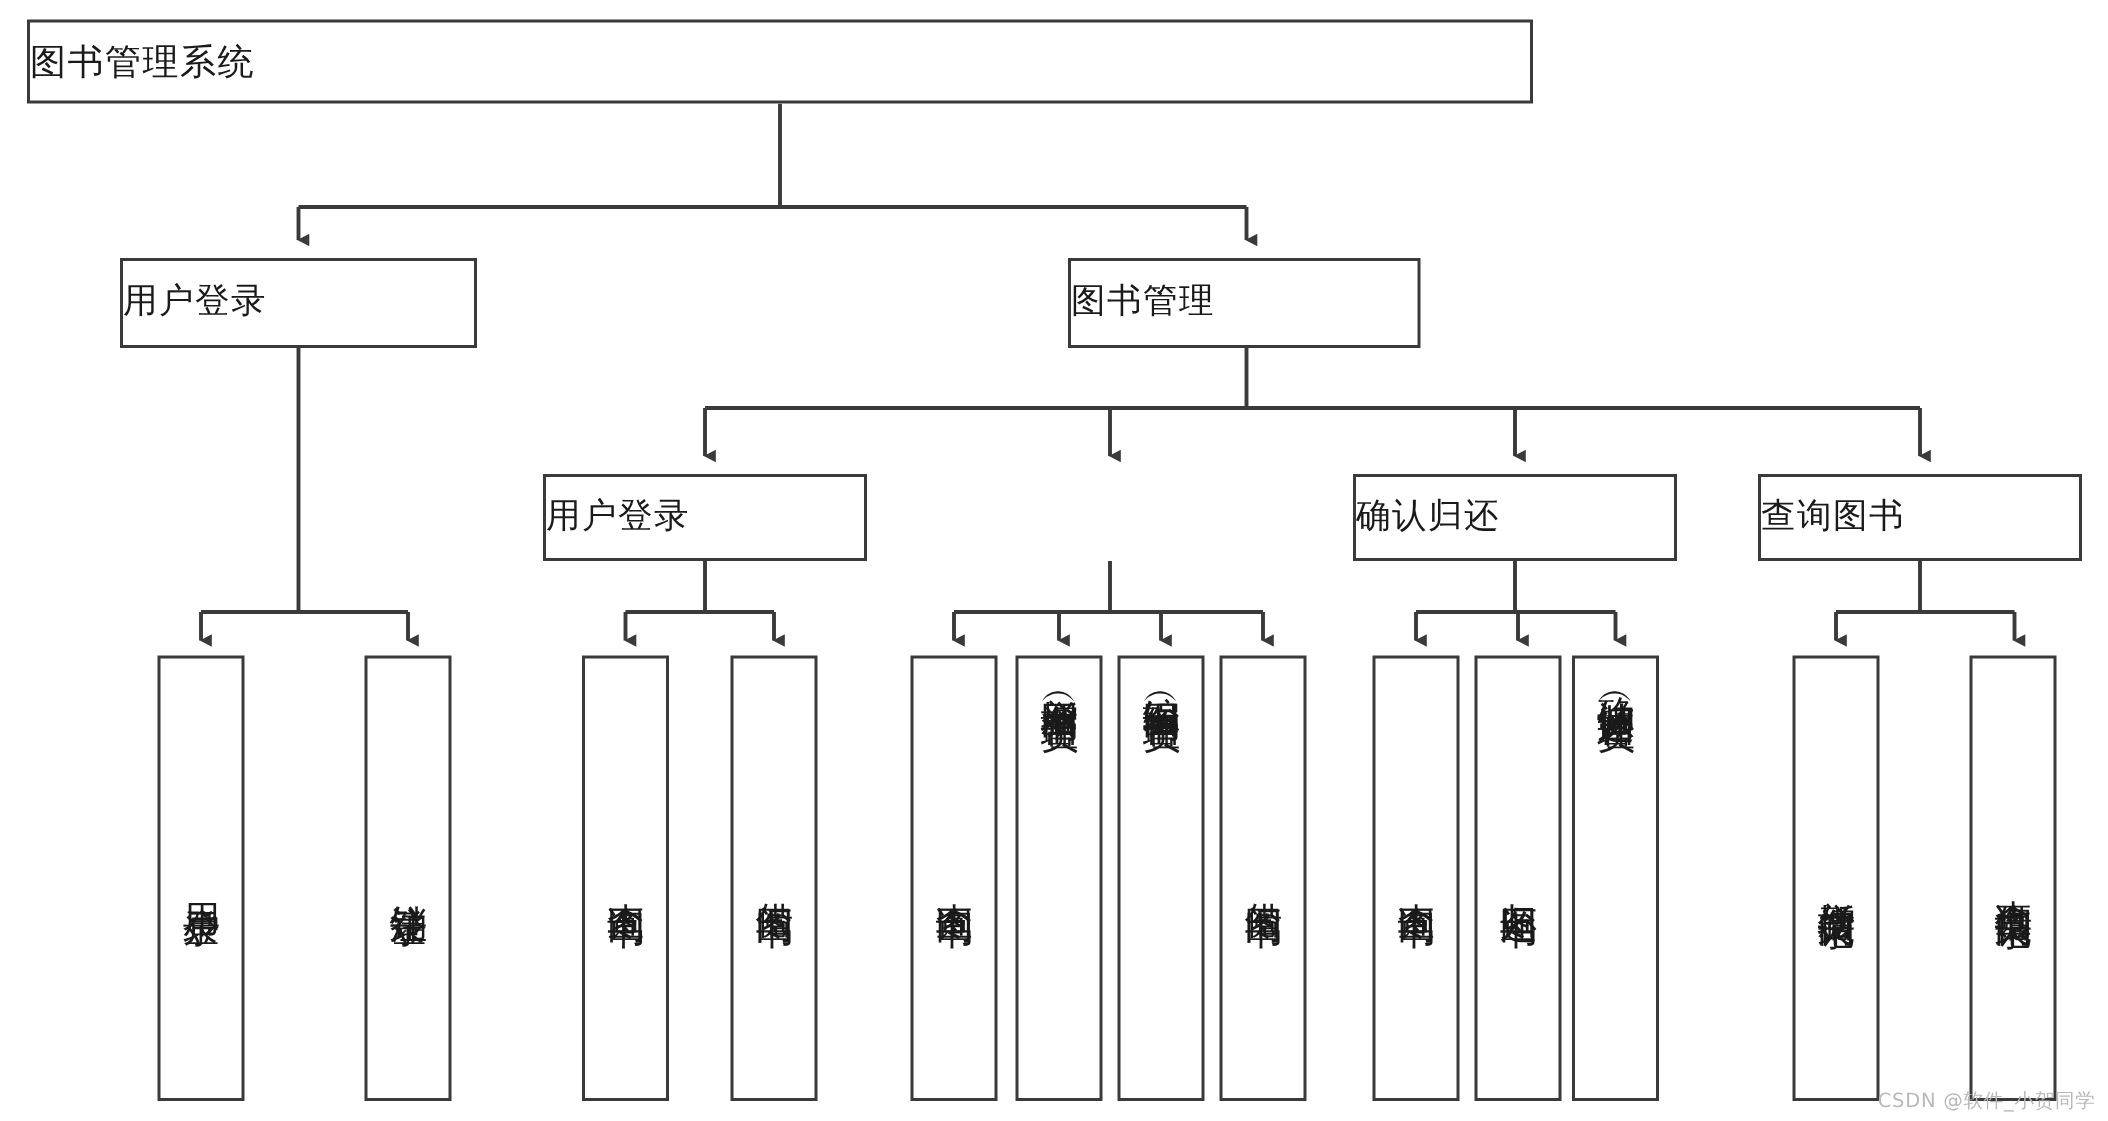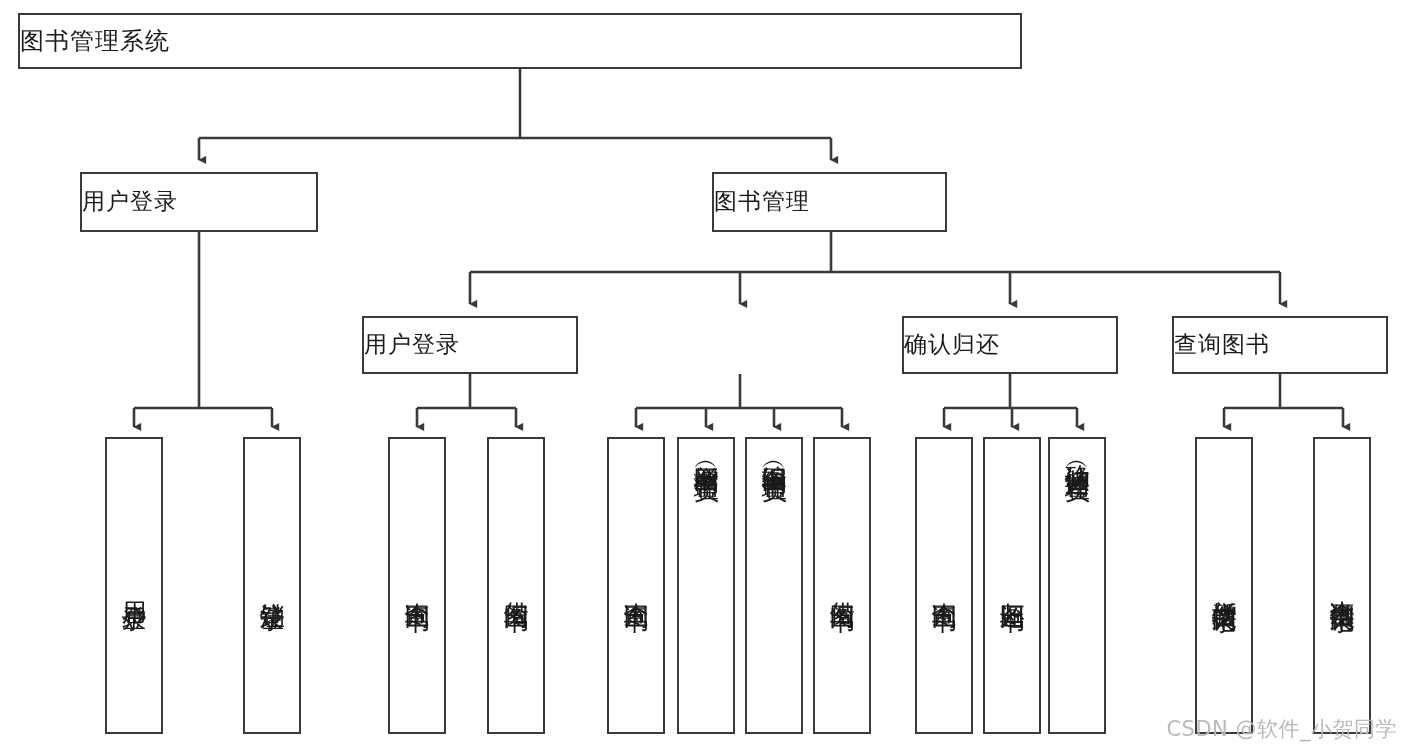--- a/index.html
+++ b/index.html
@@ -62,21 +62,21 @@
     align-items: center;
     padding-top: 0;
   }
   #root-node .node-label-h {
     font-size: 24px;
   }
   .watermark {
     position: absolute;
     right: 8px;
     bottom: 4px;
-    font-size: 21px;
+    font-size: 13px;
     color: #b9b9b9;
     letter-spacing: 0.5px;
     white-space: nowrap;
     pointer-events: none;
   }
 </style>
 </head>
 <body>
 
 <div id="diagram-root">

